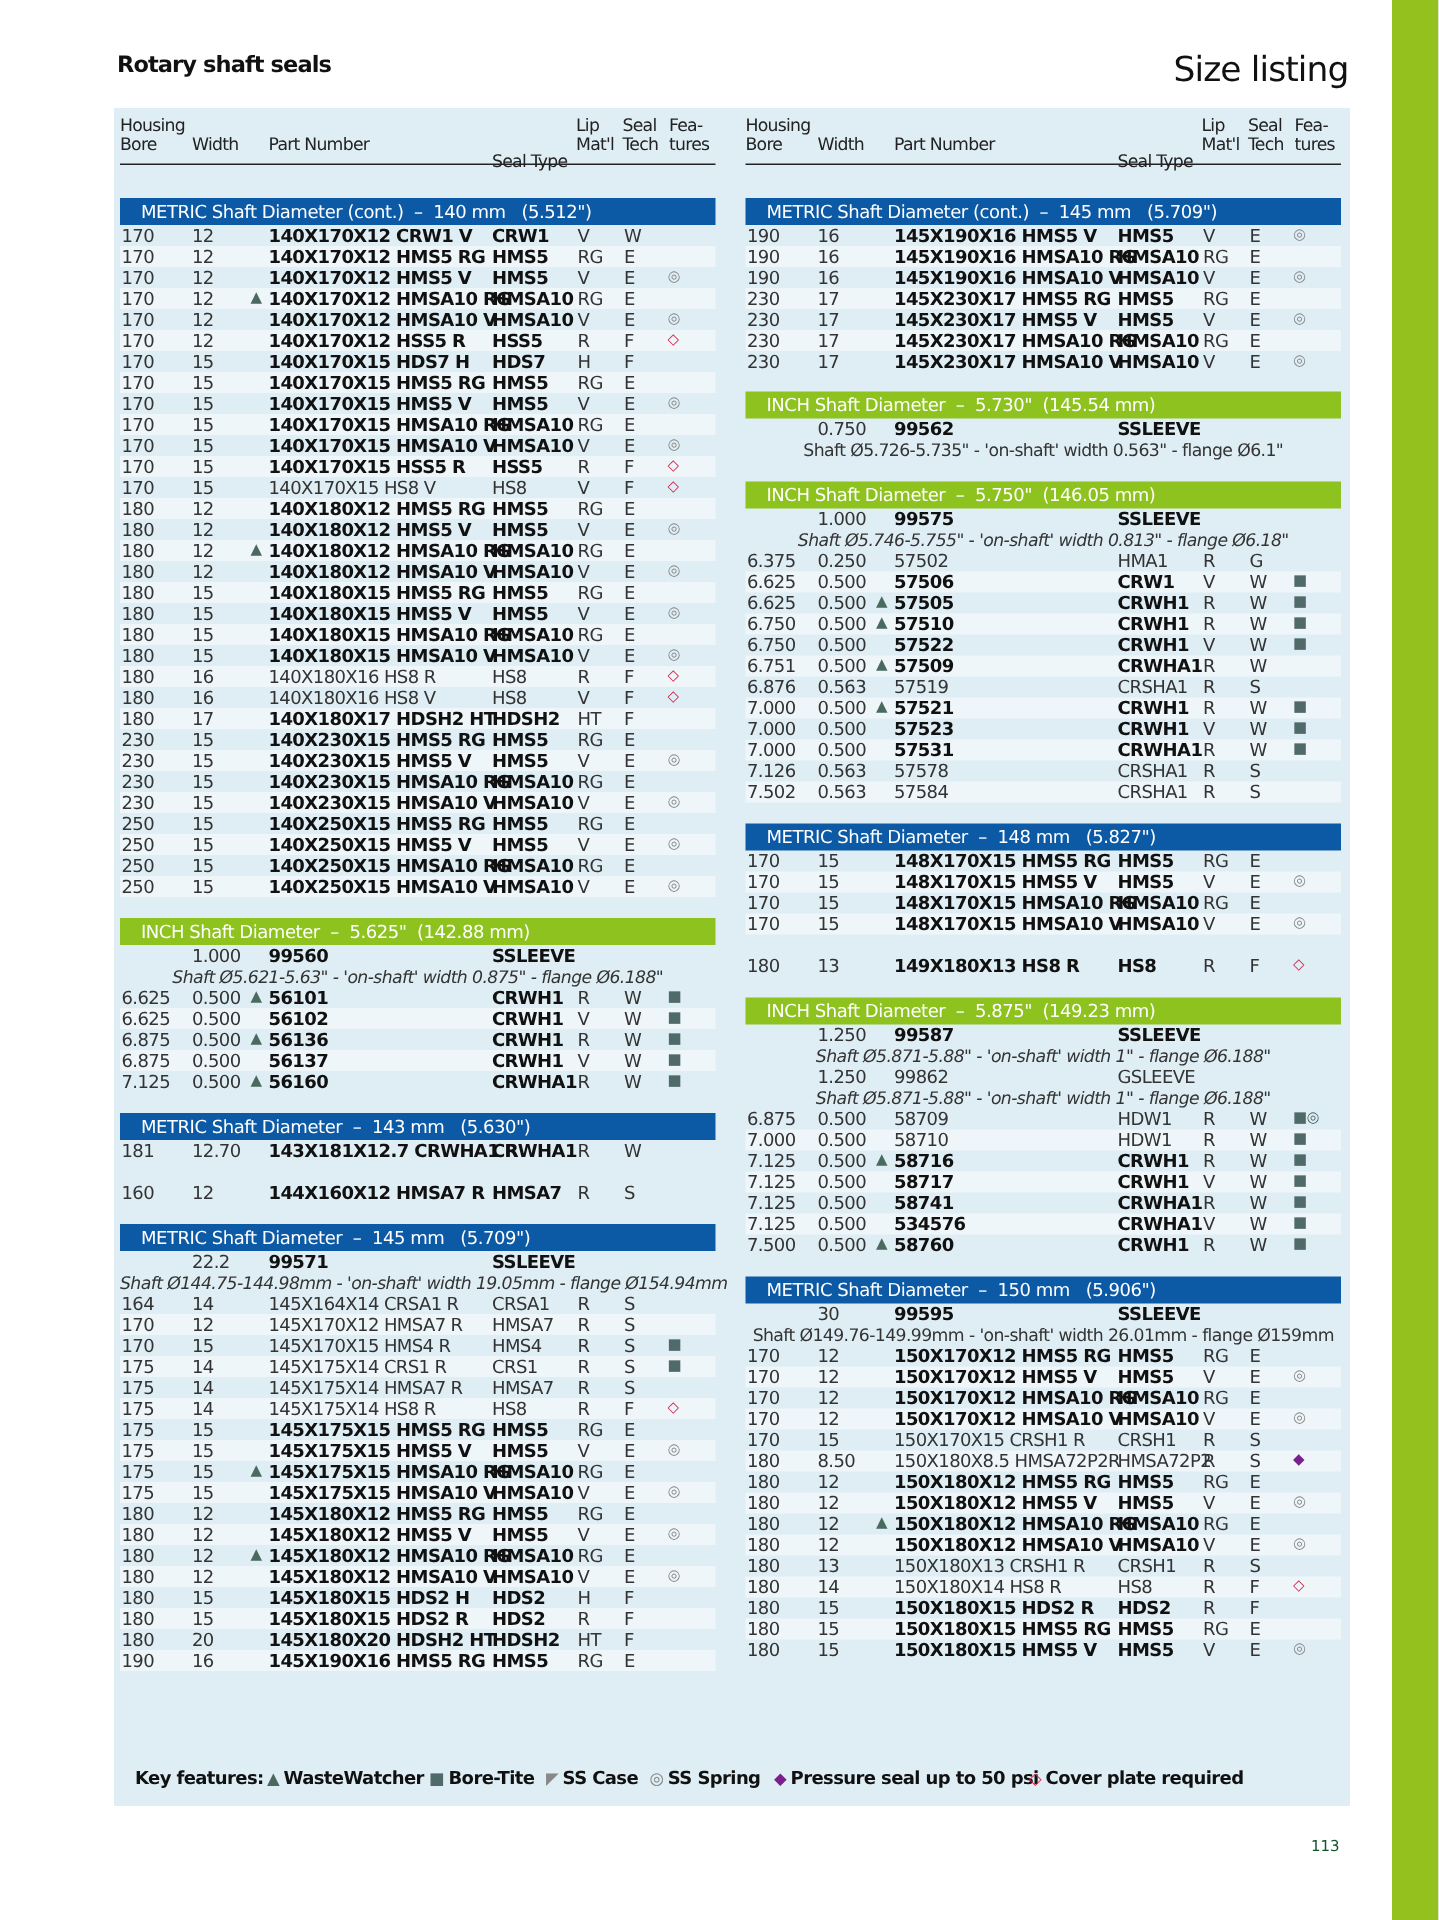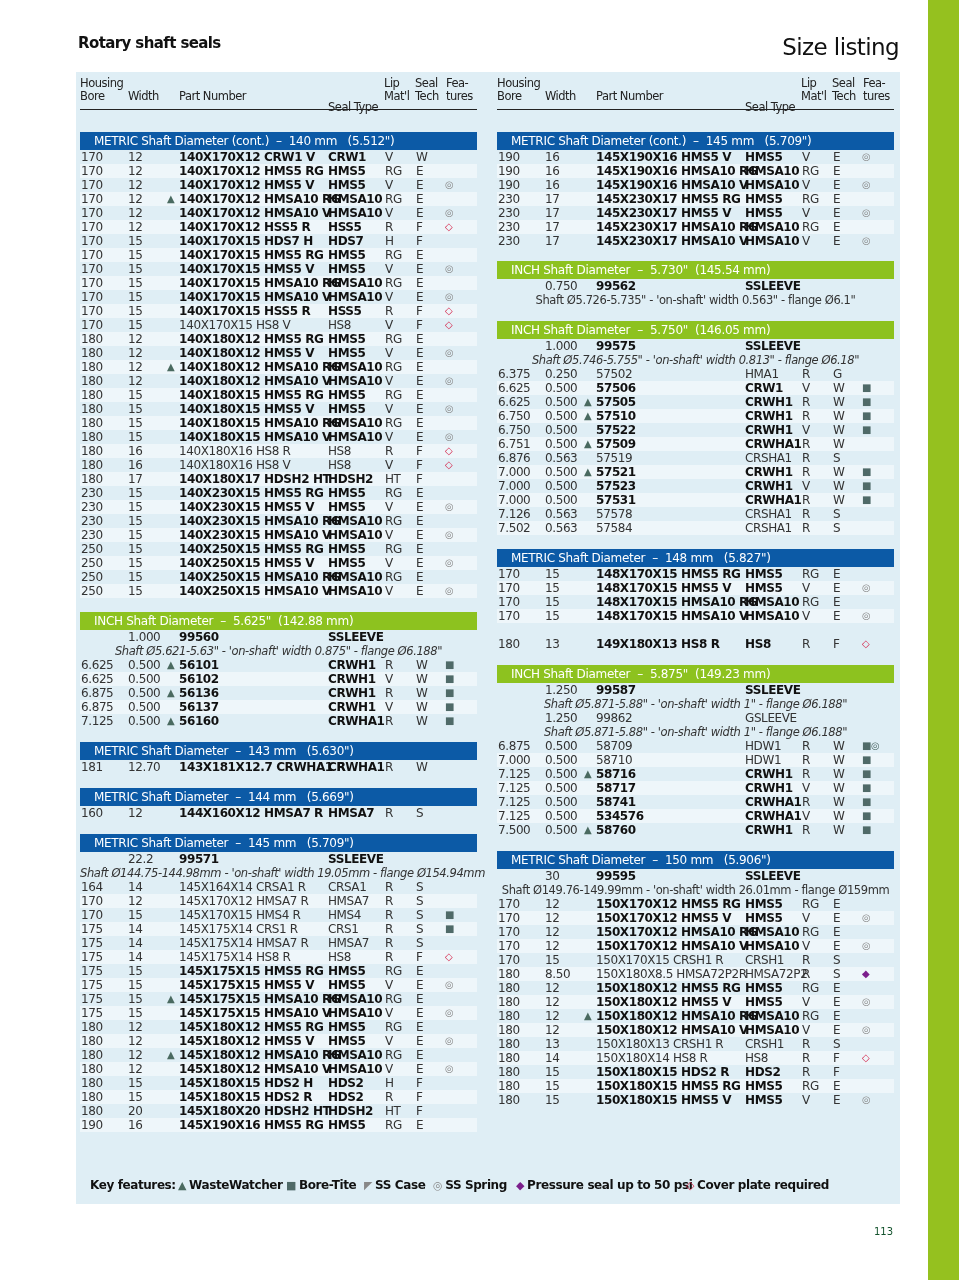--- a/index.html
+++ b/index.html
@@ -434,21 +434,20 @@
           <span class="c-width">12.70</span>
           <span class="c-part">143X181X12.7 CRWHA1 R</span>
           <span class="c-type">CRWHA1</span>
           <span class="c-lip">R</span>
           <span class="c-tech">W</span>
         </div>
       </div>
   </div>
   <div class="gap" style="height:14px"></div>
   <div class="section">
-    <div class="sec-head metric">METRIC Shaft Diameter  –  144 mm   (5.669")</div>
     <div class="rows">
         <div class="row bold">
           <span class="c-bore">160</span>
           <span class="c-width">12</span>
           <span class="c-part">144X160X12 HMSA7 R</span>
           <span class="c-type">HMSA7</span>
           <span class="c-lip">R</span>
           <span class="c-tech">S</span>
         </div>
       </div>

